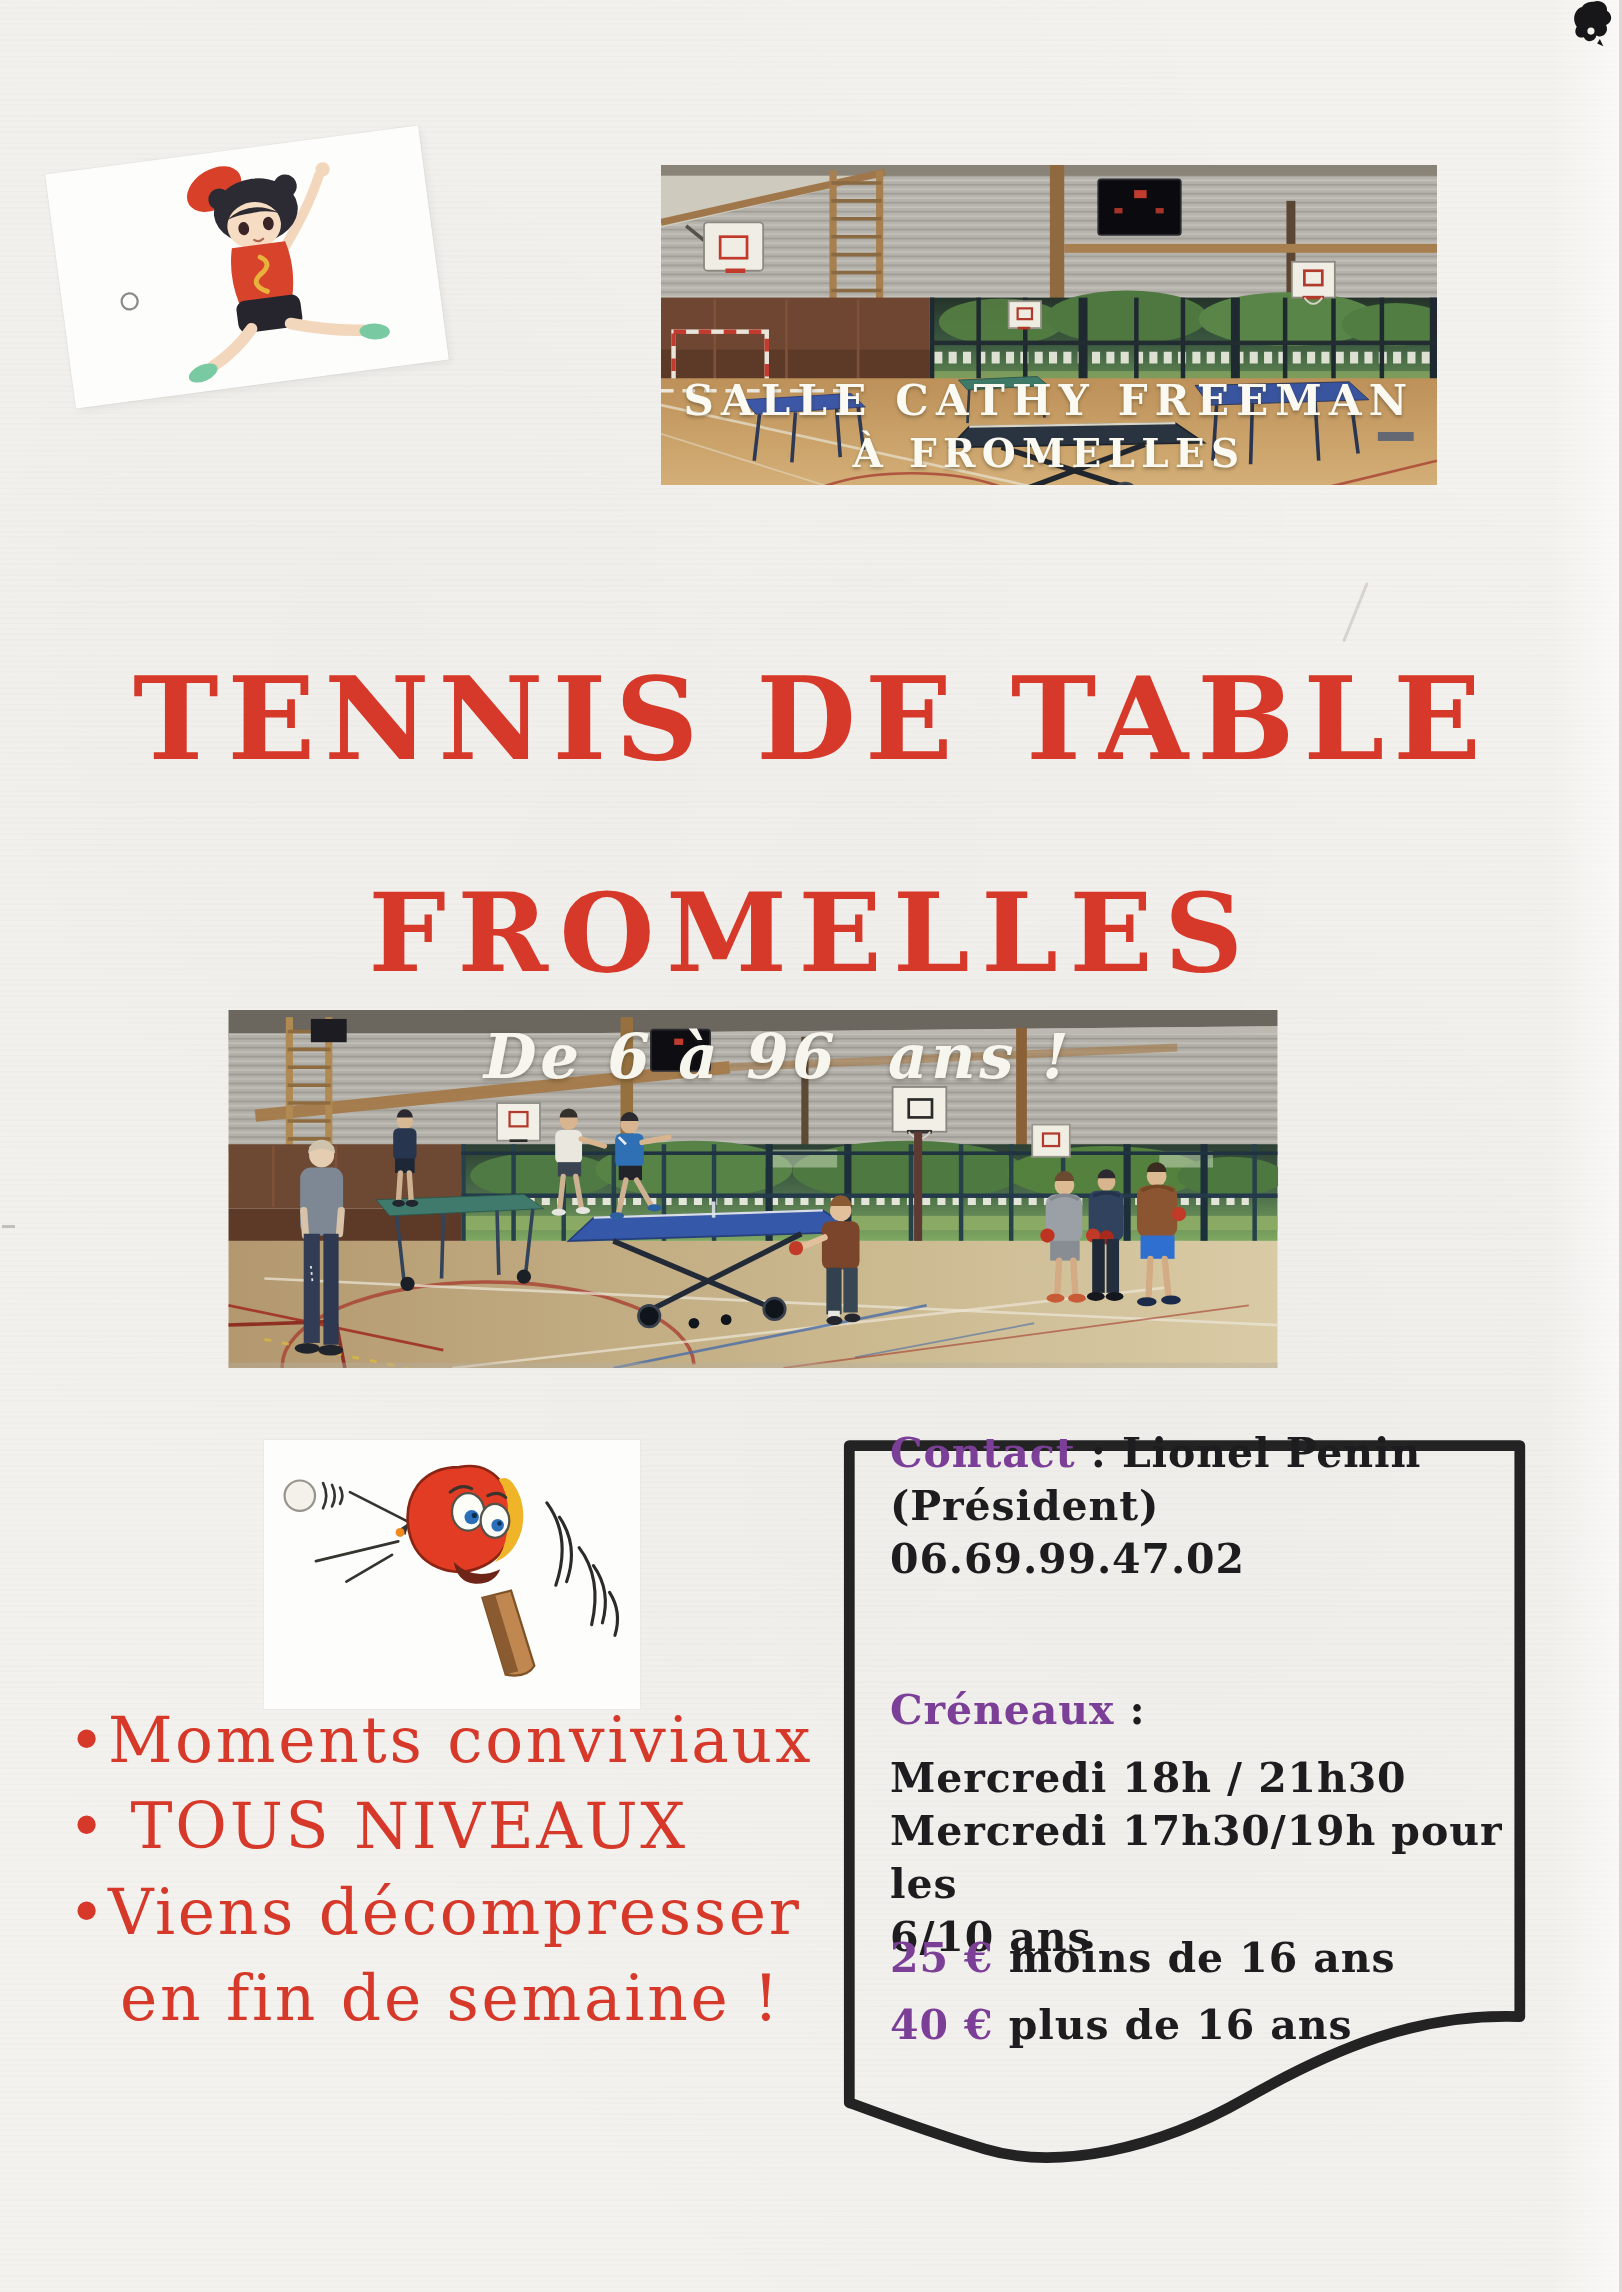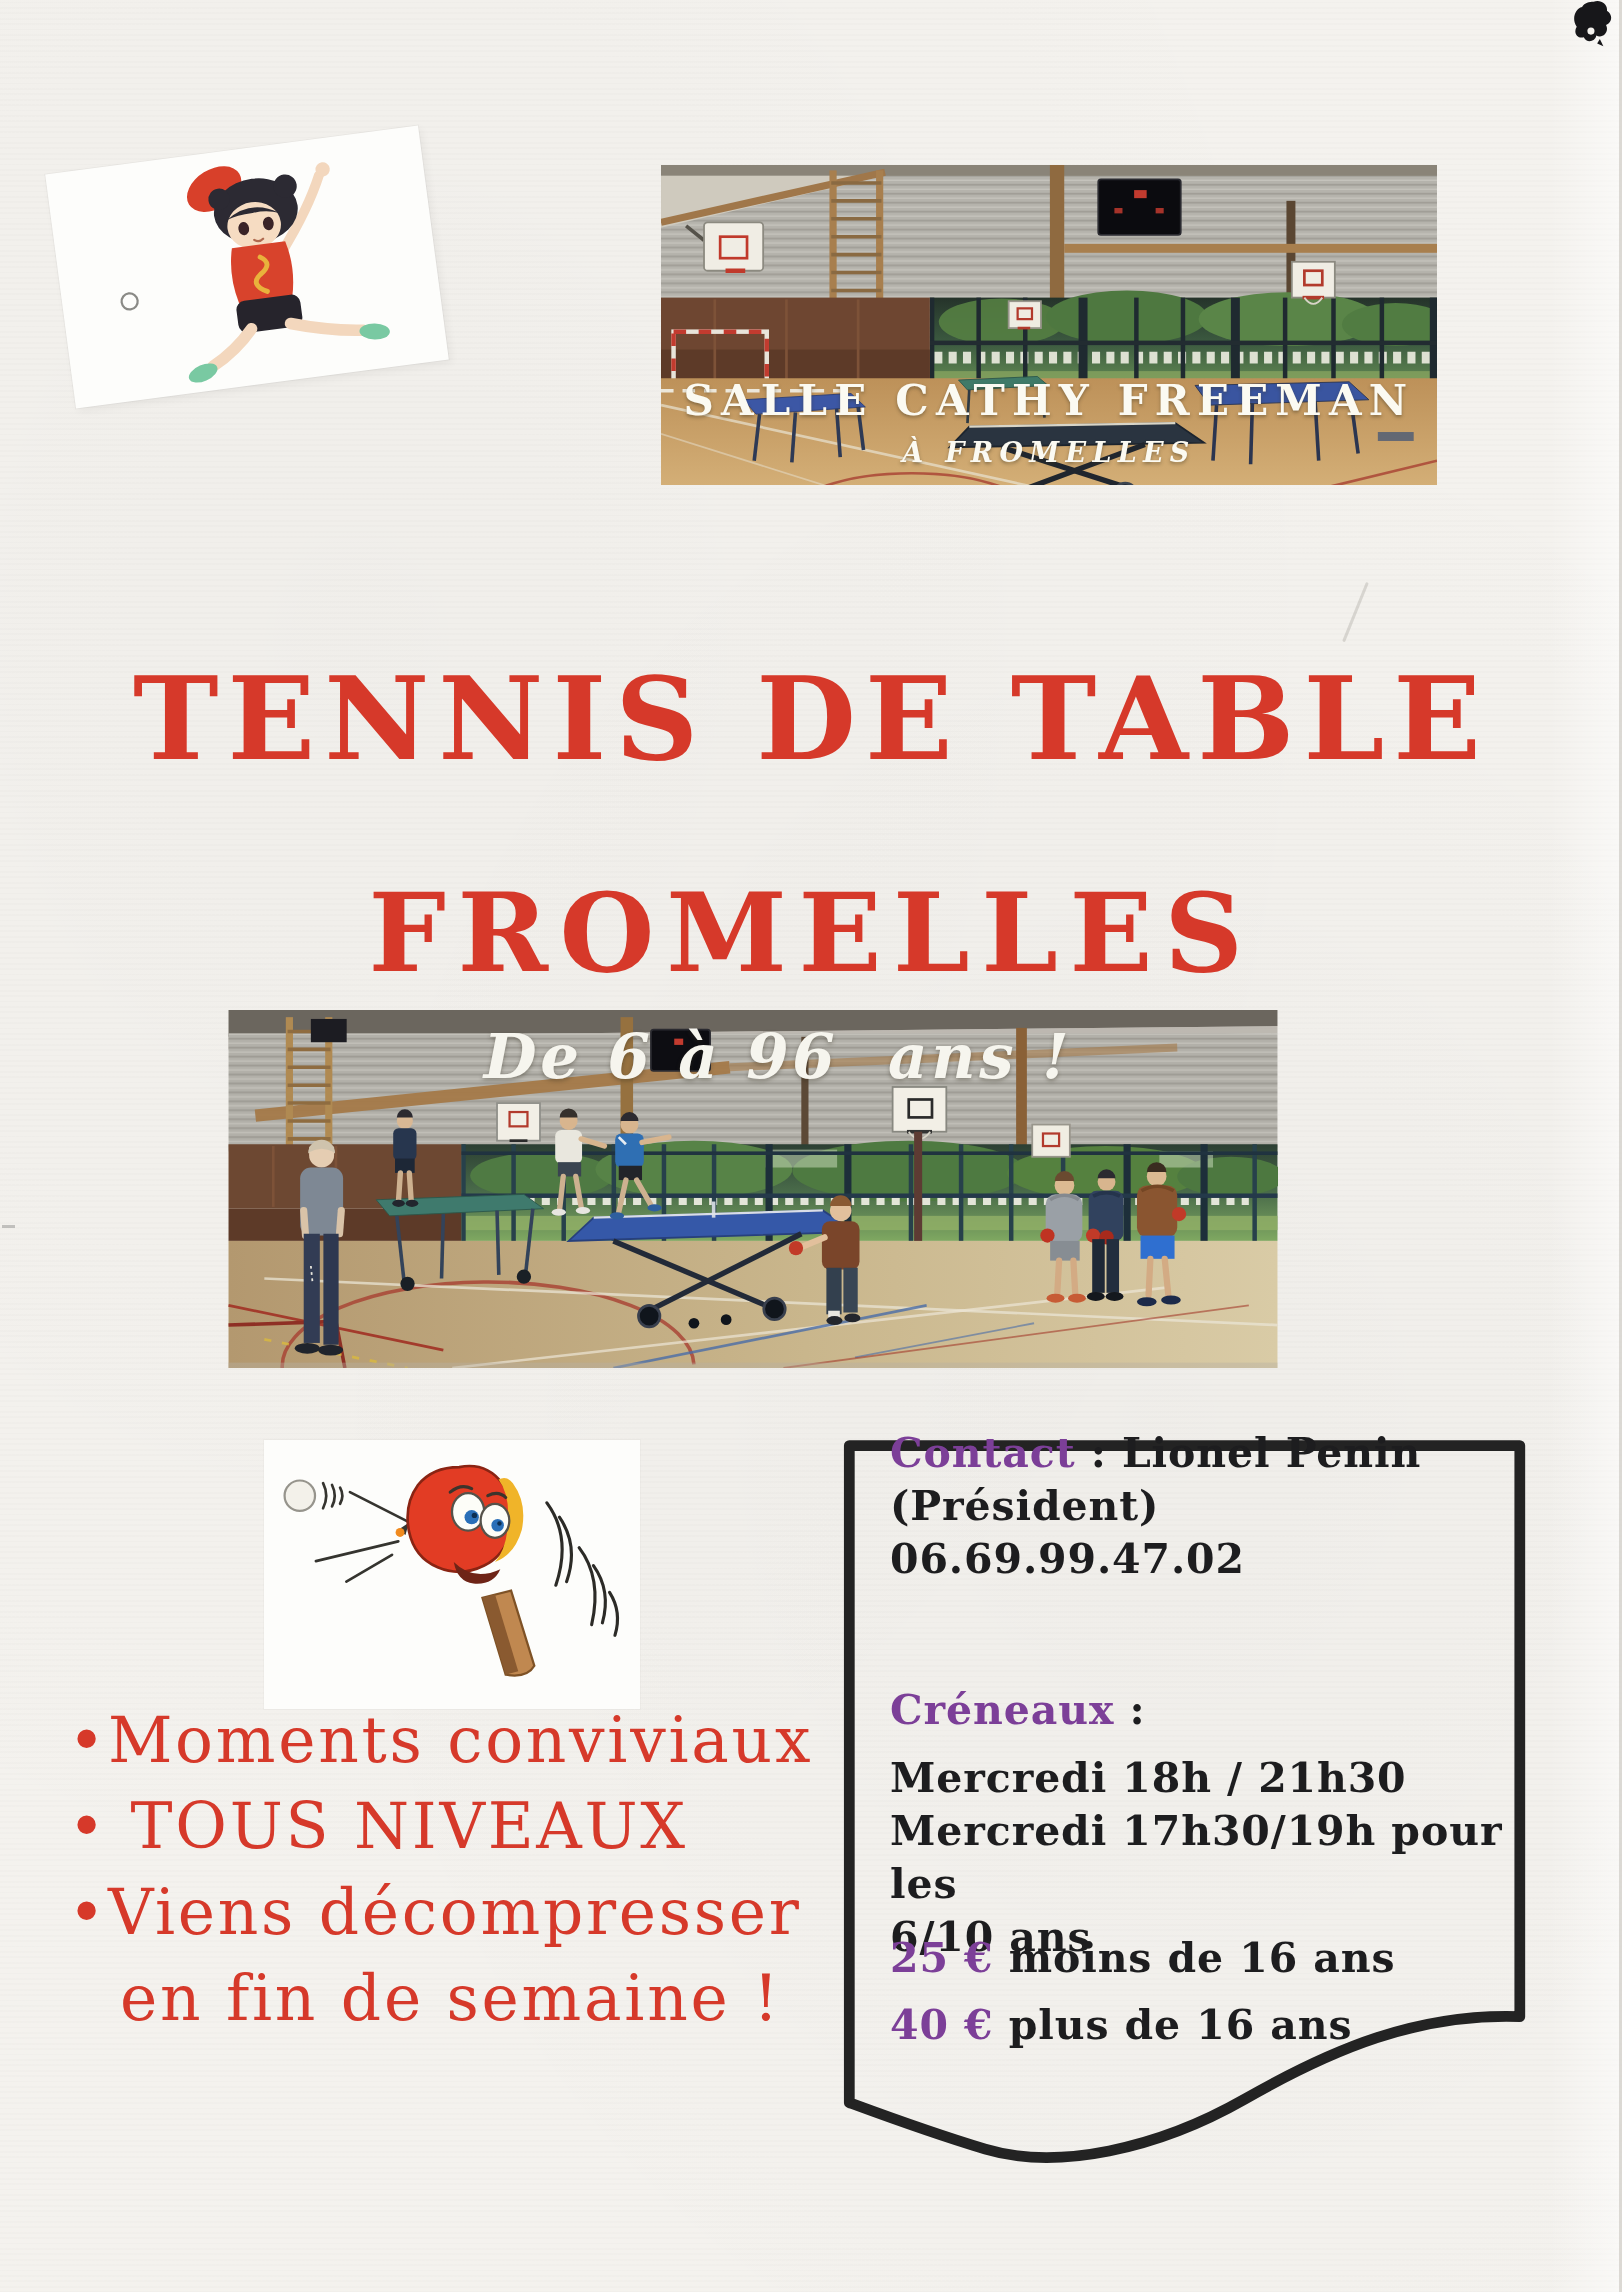--- a/index.html
+++ b/index.html
@@ -25,21 +25,21 @@
   .player-card{left:59px;top:149px;width:376px;height:236px;background:#fdfdfb;
     transform:rotate(-7.5deg);box-shadow:0 0 0 0.9px rgba(0,0,0,0.035), 2.7px 3.6px 9px rgba(0,0,0,0.05);}
   
   .photo{overflow:hidden;}
   .photo-top{left:661px;top:133px;width:776px;height:320px;margin-top:32px;}
   .photo-mid{left:228px;top:1010px;width:1050px;height:358px;font-style:italic;}
   .photo svg{display:block;}
   .caption{position:absolute;left:0;right:0;bottom:7.2px;text-align:center;color:#fbfaf2;
     font-weight:bold;text-shadow:0 1.8px 3.6px rgba(60,50,30,0.45);}
   .caption .l1{font-size:42px;letter-spacing:7.2px;line-height:54px;}
-  .caption .l2{font-size:27px;letter-spacing:6.3px;line-height:50px;font-style:italic;}
+  .caption .l2{font-size:39px;letter-spacing:6.3px;line-height:50px;}
   .overlay-mid{position:absolute;top:10.7px;left:50%;transform:translateX(-50%);margin-left:25px;
     color:#f6f5ee;font-size:61px;font-weight:bold;letter-spacing:3.6px;white-space:pre;
     text-shadow:0 1.8px 4.5px rgba(50,45,30,0.4);}
   
   .title{left:0;width:1623px;text-align:center;color:var(--red);font-weight:bold;line-height:1;}
   .title1{top:584px;font-size:115px;letter-spacing:9px;}
   .title2{top:806px;font-size:109px;letter-spacing:11.6px;}
   
   .paddle-card{left:264px;top:1440px;width:376px;height:269px;background:#fdfdfb;
     box-shadow:0 0 0 0.9px rgba(0,0,0,0.025);}

